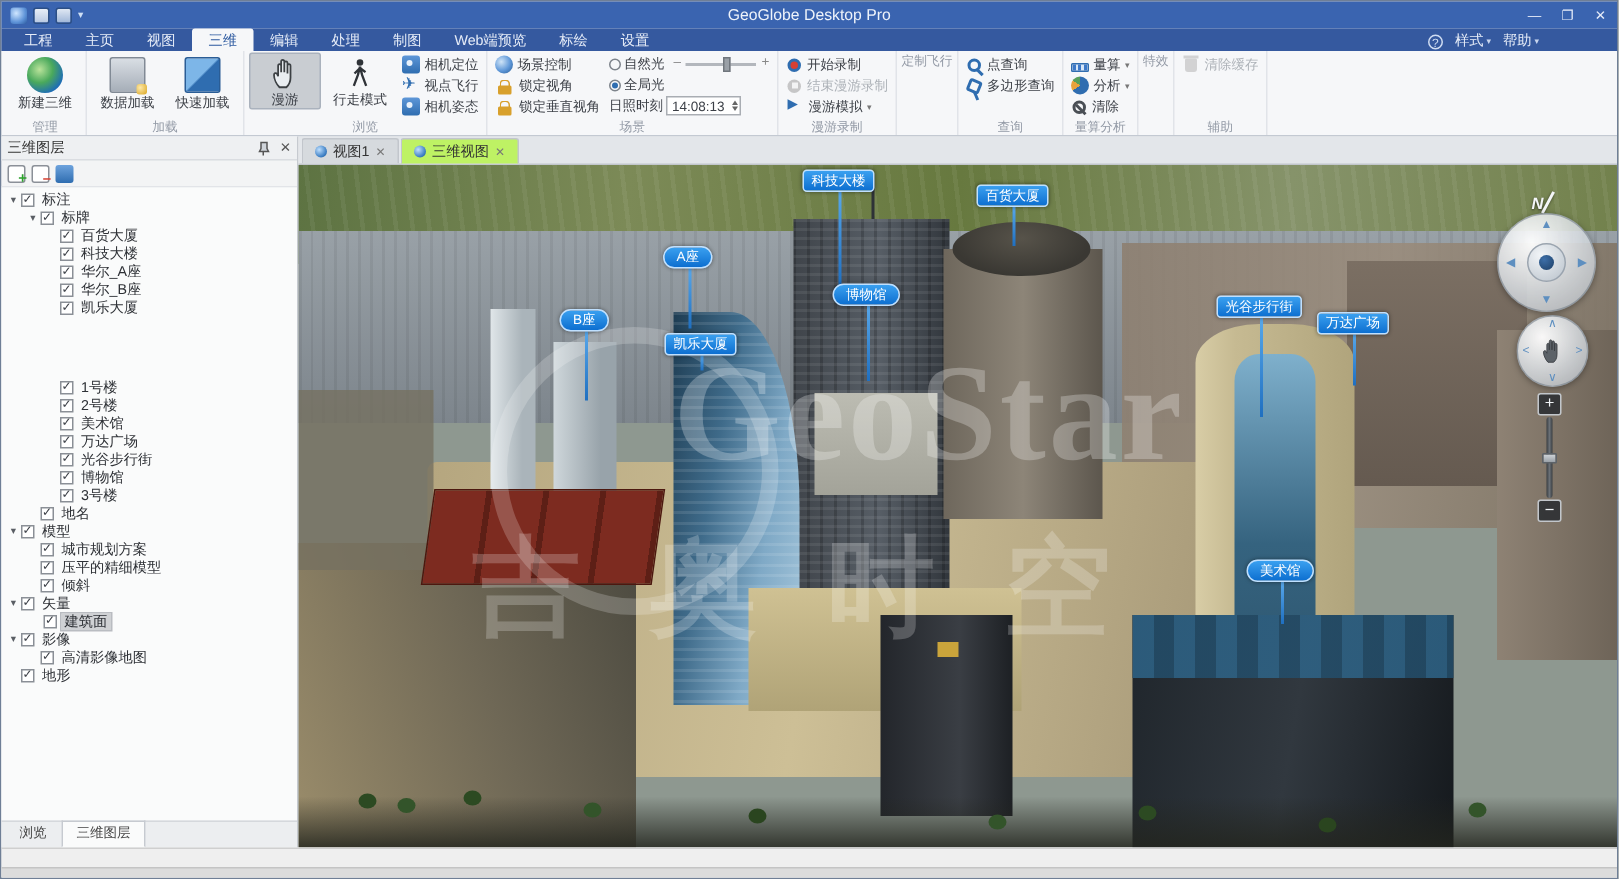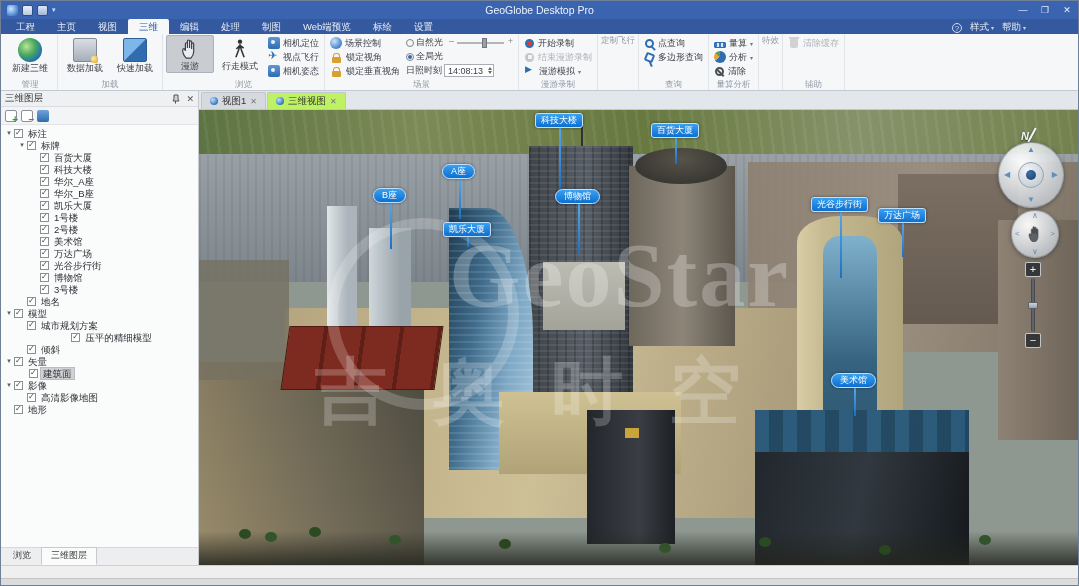--- a/index.html
+++ b/index.html
@@ -468,21 +468,21 @@
           <div class="trow" style="padding-left: 29px;">
             <span class="texp"></span>
             <span class="cb on"></span>
             <span class="tlbl">华尔_B座</span>
           </div>
           <div class="trow" style="padding-left: 29px;">
             <span class="texp"></span>
             <span class="cb on"></span>
             <span class="tlbl">凯乐大厦</span>
           </div>
-          <div class="trow" style="padding-left: 29px;">
+          <div class="trow" style="padding-left: 29px; margin-top: 41px;">
             <span class="texp"></span>
             <span class="cb on"></span>
             <span class="tlbl">1号楼</span>
           </div>
           <div class="trow" style="padding-left: 29px;">
             <span class="texp"></span>
             <span class="cb on"></span>
             <span class="tlbl">2号楼</span>
           </div>
           <div class="trow" style="padding-left: 29px;">
@@ -518,21 +518,21 @@
           <div class="trow" style="padding-left: 3px;">
             <span class="texp">▾</span>
             <span class="cb on"></span>
             <span class="tlbl">模型</span>
           </div>
           <div class="trow" style="padding-left: 16px;">
             <span class="texp"></span>
             <span class="cb on"></span>
             <span class="tlbl">城市规划方案</span>
           </div>
-          <div class="trow" style="padding-left: 16px; justify-content: center;">
+          <div class="trow" style="padding-left: 16px;">
             <span class="texp"></span>
             <span class="cb on"></span>
             <span class="tlbl">压平的精细模型</span>
           </div>
           <div class="trow" style="padding-left: 16px;">
             <span class="texp"></span>
             <span class="cb on"></span>
             <span class="tlbl">倾斜</span>
           </div>
           <div class="trow" style="padding-left: 3px;">
@@ -614,21 +614,21 @@
               <div class="slabel">科技大楼</div>
             </div>
             <div class="slabel-wrap" style="left: 452px; top: 13px;">
               <div class="pole" style="height: 26px;"></div>
               <div class="slabel">百货大厦</div>
             </div>
             <div class="slabel-wrap" style="left: 243px; top: 54px;">
               <div class="pole" style="height: 40px;"></div>
               <div class="slabel pill">A座</div>
             </div>
-            <div class="slabel-wrap" style="left: 174px; top: 78px;">
+            <div class="slabel-wrap" style="left: 174px; top: 96px;">
               <div class="pole" style="height: 46px;"></div>
               <div class="slabel pill">B座</div>
             </div>
             <div class="slabel-wrap" style="left: 356px; top: 79px;">
               <div class="pole" style="height: 50px;"></div>
               <div class="slabel pill">博物馆</div>
             </div>
             <div class="slabel-wrap" style="left: 244px; top: 112px;">
               <div class="pole" style="height: 10px;"></div>
               <div class="slabel">凯乐大厦</div>

